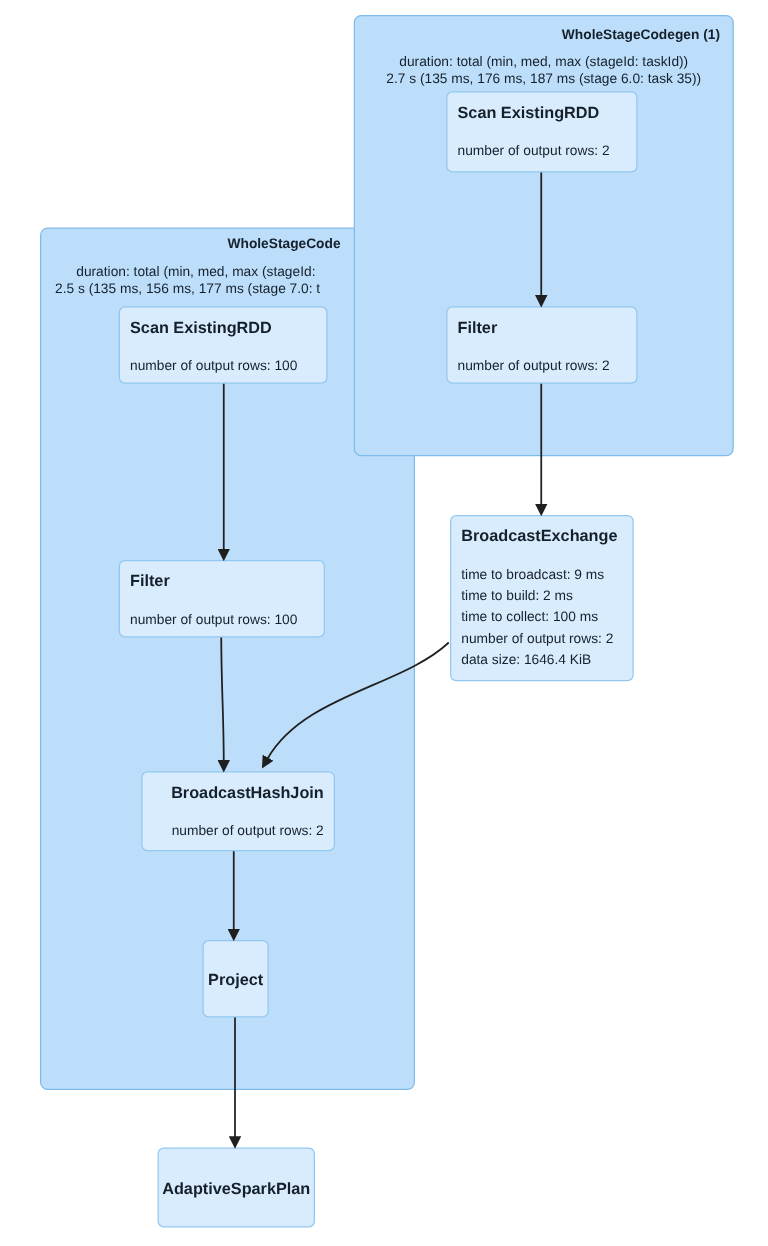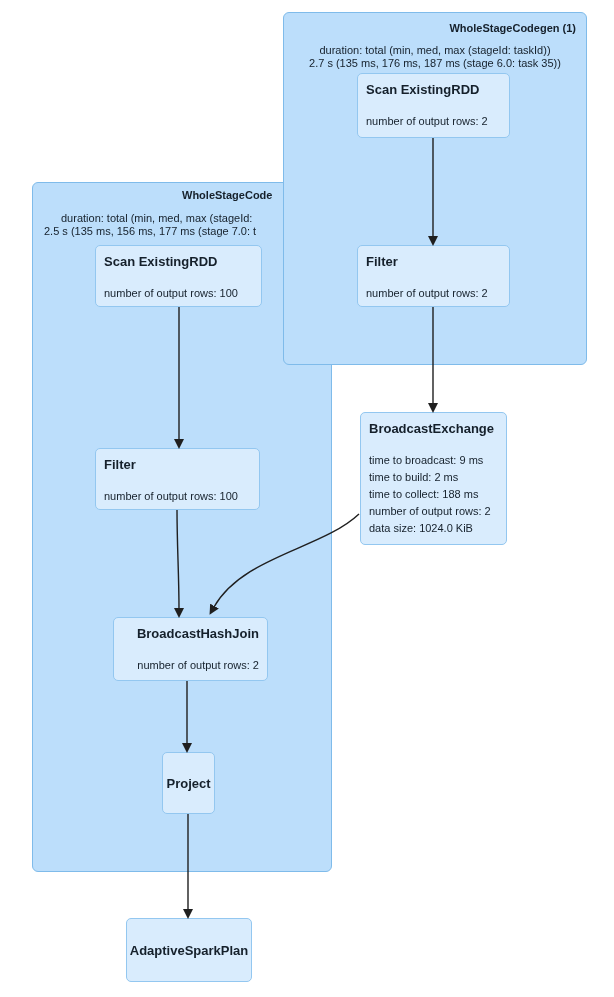--- a/index.html
+++ b/index.html
@@ -101,23 +101,23 @@
   <div class="node-metrics">
     <div>number of output rows: 2</div>
   </div>
 </div>
 
 <div class="node" style="left:360px; top:412px; width:147px; height:133px;">
   <div class="node-title">BroadcastExchange</div>
   <div class="node-metrics">
     <div>time to broadcast: 9 ms</div>
     <div>time to build: 2 ms</div>
-    <div>time to collect: 188 ms</div>
+    <div>time to collect: 100 ms</div>
     <div>number of output rows: 2</div>
-    <div>data size: 1024.0 KiB</div>
+    <div>data size: 1646.4 KiB</div>
   </div>
 </div>
 
 <div class="node" style="left:95px; top:245px; width:167px; height:62px;">
   <div class="node-title">Scan ExistingRDD</div>
   <div class="node-metrics">
     <div>number of output rows: 100</div>
   </div>
 </div>
 

